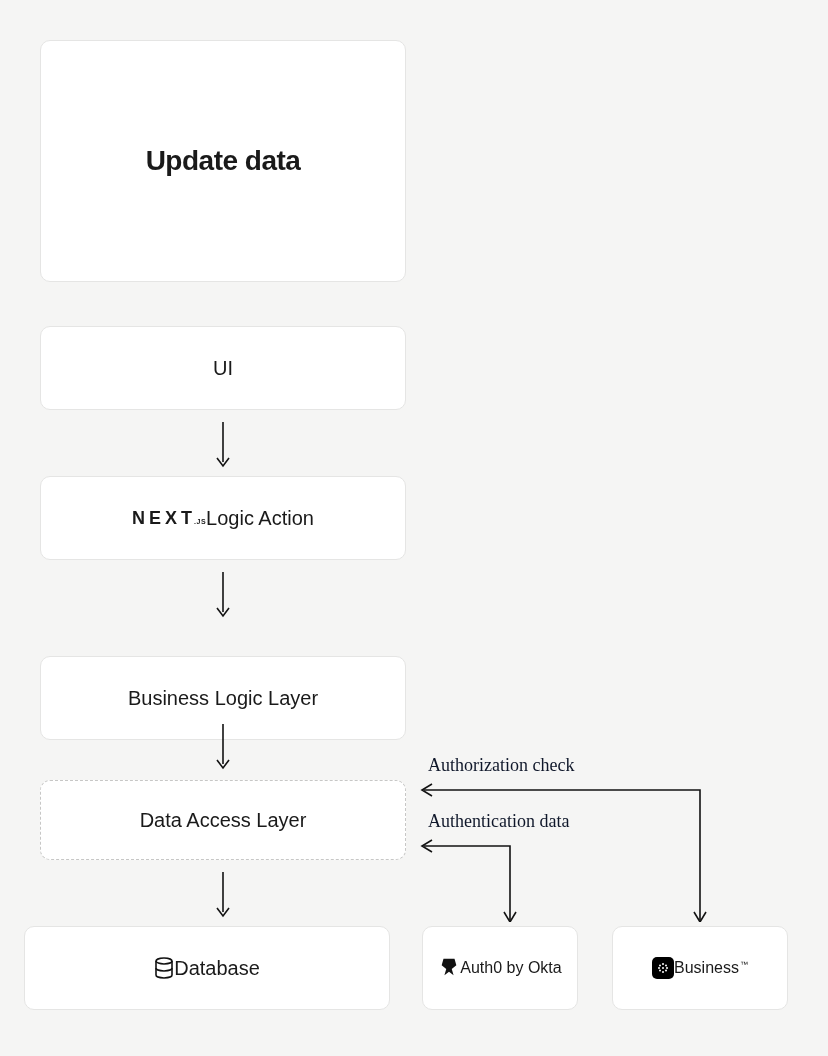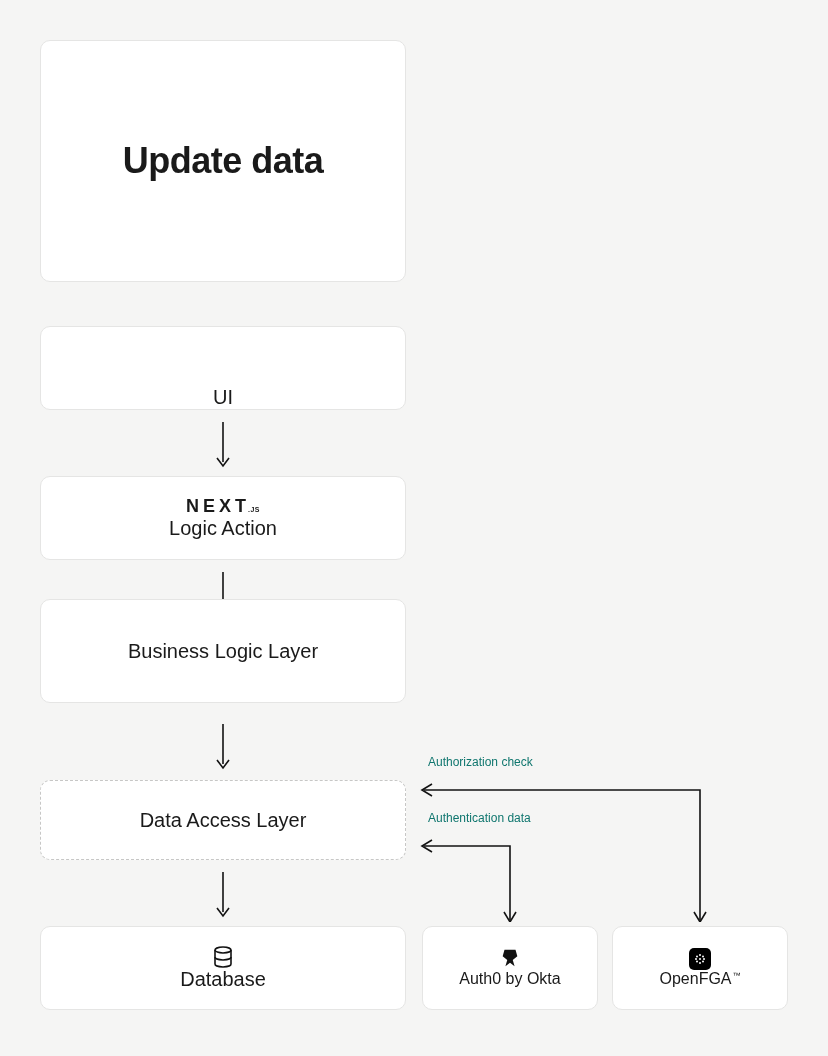--- a/index.html
+++ b/index.html
@@ -21,38 +21,38 @@
     justify-content: center;
     font-size: 20px;
     color: #1a1a1a;
   }
   .dashed {
     border-style: dashed;
     border-color: #c7c7c6;
   }
   .title-box {
     font-weight: 600;
-    font-size: 36px;
+    font-size: 28px;
     letter-spacing: -0.5px;
   }
   .arrow {
     position: absolute;
     pointer-events: none;
   }
   .label {
     position: absolute;
-    font-size: 12px;
-    color: #0f766e;
+    font-size: 18px;
+    color: #0f172a;
     white-space: nowrap;
+    font-family: Liberation Serif, serif;
   }
   .inline {
     display: inline-flex;
     align-items: center;
     gap: 0;
-    flex-direction: column;
   }
   .nextjs-logo {
     font-weight: 800;
     letter-spacing: 4px;
     font-size: 18px;
     display: inline-flex;
     align-items: baseline;
   }
   .nextjs-logo .sub {
     font-size: 7px;
@@ -78,21 +78,21 @@
   .small-text { font-size: 16px; }
   .tm { font-size: 8px; vertical-align: super; margin-left:1px;}
 </style>
 </head>
 <body>
 
 <div class="box title-box" style="left:40px; top:40px; width:366px; height:242px;">
   <span>Update data</span>
 </div>
 
-<div class="box" style="left:40px; top:326px; width:366px; height:84px;align-items:flex-end;">
+<div class="box" style="left:40px; top:326px; width:366px; height:84px;">
   <span>UI</span>
 </div>
 
 <svg class="arrow" style="left:213px; top:418px;" width="20" height="54" viewBox="0 0 20 54">
   <line x1="10" y1="4" x2="10" y2="44" stroke="#121212" stroke-width="1.6"></line>
   <path d="M4 40 L10 48 L16 40" fill="none" stroke="#121212" stroke-width="1.6"></path>
 </svg>
 
 <div class="box" style="left:40px; top:476px; width:366px; height:84px;">
   <span class="inline">
@@ -102,52 +102,52 @@
     </span>
     <span>Logic Action</span>
   </span>
 </div>
 
 <svg class="arrow" style="left:213px; top:568px;" width="20" height="54" viewBox="0 0 20 54">
   <line x1="10" y1="4" x2="10" y2="44" stroke="#121212" stroke-width="1.6"></line>
   <path d="M4 40 L10 48 L16 40" fill="none" stroke="#121212" stroke-width="1.6"></path>
 </svg>
 
-<div class="box" style="left:40px; top:599px; width:366px; height:104px;">
+<div class="box" style="left:40px; top:656px; width:366px; height:84px;">
   <span>Business Logic Layer</span>
 </div>
 
 <svg class="arrow" style="left:213px; top:720px;" width="20" height="54" viewBox="0 0 20 54">
   <line x1="10" y1="4" x2="10" y2="44" stroke="#121212" stroke-width="1.6"></line>
   <path d="M4 40 L10 48 L16 40" fill="none" stroke="#121212" stroke-width="1.6"></path>
 </svg>
 
 <div class="box dashed" style="left:40px; top:780px; width:366px; height:80px;text-align:right;">
   <span>Data Access Layer</span>
 </div>
 
 <svg class="arrow" style="left:213px; top:868px;" width="20" height="54" viewBox="0 0 20 54">
   <line x1="10" y1="4" x2="10" y2="44" stroke="#121212" stroke-width="1.6"></line>
   <path d="M4 40 L10 48 L16 40" fill="none" stroke="#121212" stroke-width="1.6"></path>
 </svg>
 
-<div class="box" style="left:40px; top:926px; width:366px; height:84px;">
+<div class="box" style="left:24px; top:926px; width:366px; height:84px;">
   <span class="inline">
     <span class="db-icon">
       <svg width="20" height="22" viewBox="0 0 20 22" fill="none">
         <ellipse cx="10" cy="4" rx="8" ry="3" stroke="#121212" stroke-width="1.6"></ellipse>
         <path d="M2 4 V18 C2 19.66 5.58 21 10 21 C14.42 21 18 19.66 18 18 V4" stroke="#121212" stroke-width="1.6" fill="none"></path>
         <path d="M2 11 C2 12.66 5.58 14 10 14 C14.42 14 18 12.66 18 11" stroke="#121212" stroke-width="1.6" fill="none"></path>
       </svg>
     </span>
     <span>Database</span>
   </span>
 </div>
 
-<div class="box" style="left:422px; top:926px; width:176px; height:84px;">
+<div class="box" style="left:422px; top:926px; width:156px; height:84px;">
   <span class="inline">
     <span class="auth0-icon">
       <svg width="22" height="22" viewBox="0 0 24 24">
         <path fill="#121212" d="M12 2 L14.5 9 L22 9 L16 13.5 L18.5 21 L12 16.5 L5.5 21 L8 13.5 L2 9 L9.5 9 Z" opacity="0"></path>
         <path fill="#121212" d="M21.98 7.45L19.62 0H12l2.36 7.45h7.62zM2.02 7.45L4.38 0H12L9.64 7.45H2.02zm0 0L12 24l-2.36-7.45L2.02 7.45zm19.96 0L12 24l2.36-7.45 7.62-9.1zM9.64 7.45L12 0l2.36 7.45L12 14.9 9.64 7.45z" opacity="0"></path>
         <path fill="#121212" d="M12 1l2.47 7.6h8L16 13.3l2.47 7.6L12 16.2l-6.47 4.7L8 13.3 1.53 8.6h8z" opacity="0"></path>
         <g>
           <path d="M12 2 L6 2 L4 9 L9 13 L7 20 L12 16 Z" fill="#121212"></path>
           <path d="M12 2 L18 2 L20 9 L15 13 L17 20 L12 16 Z" fill="#121212"></path>
         </g>
@@ -169,21 +169,21 @@
           <circle cx="2" cy="6" r="1"></circle>
           <circle cx="6" cy="6" r="1"></circle>
           <circle cx="10" cy="6" r="1"></circle>
           <circle cx="3" cy="8.5" r="1"></circle>
           <circle cx="9" cy="8.5" r="1"></circle>
           <circle cx="6" cy="10" r="1"></circle>
         </g>
       </svg>
     </span>
     <span class="small-text">
-      <span>OpenFGA</span><span class="tm">™</span>
+      <span>Business</span><span class="tm">™</span>
     </span>
   </span>
 </div>
 
 <div class="label" style="left:428px; top:755px;">Authorization check</div>
 
 <div class="label" style="left:428px; top:811px;">Authentication data</div>
 
 <svg class="arrow" style="left:406px; top:782px;" width="310" height="140" viewBox="0 0 310 140">
 

